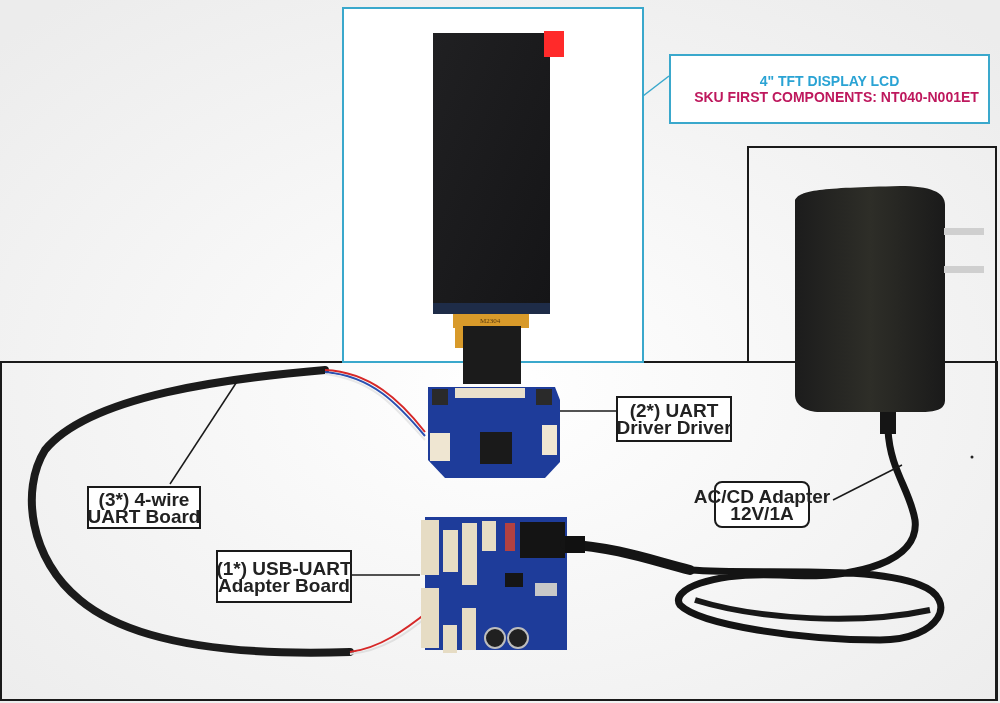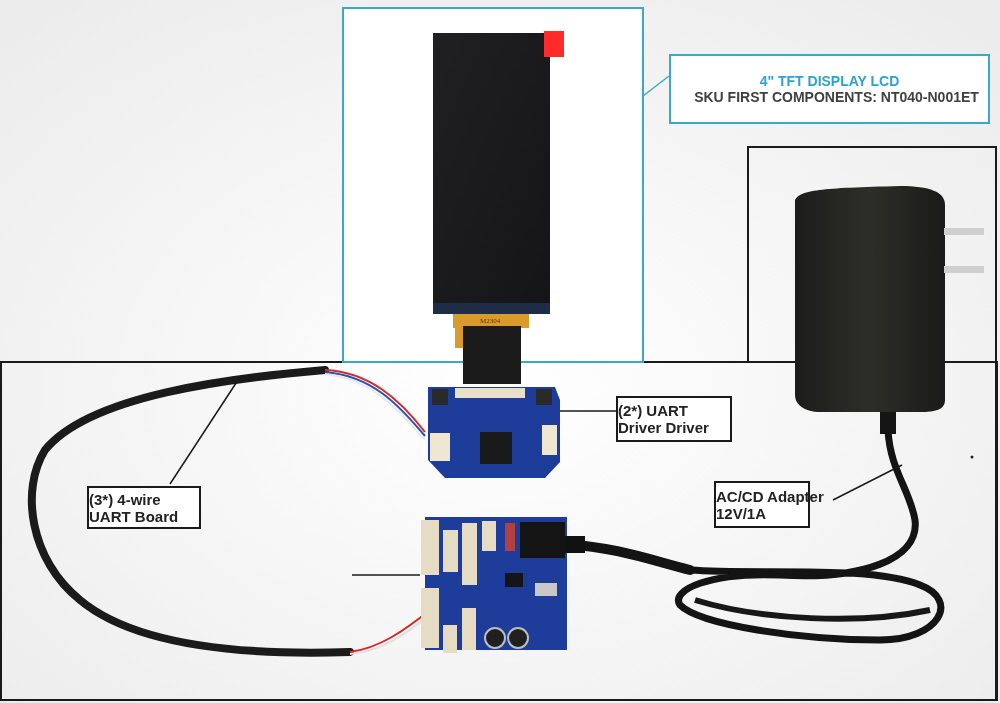--- a/index.html
+++ b/index.html
@@ -11,40 +11,40 @@
     font-family: "Liberation Sans", sans-serif;
   }
   #art { position: absolute; left: 0; top: 0; }
   .callout {
     position: absolute;
     background: #ffffff;
     border: 2px solid #1a1a1a;
     box-sizing: border-box;
     text-align: center;
     font-weight: bold;
-    font-size: 15px;
+    font-size: 19px;
     line-height: 17px;
     color: #222222;
-    display: flex; flex-direction: column; justify-content: center; align-items: flex-start;
+    display: flex; flex-direction: column; justify-content: center; align-items: center;
   }
   .callout span { display: block; white-space: nowrap; }
   #lcd-note {
     position: absolute;
     left: 669px; top: 54px; width: 321px; height: 70px;
     background: #ffffff;
     border: 2px solid #3aa8cc;
     box-sizing: border-box;
     text-align: center;
     font-weight: bold;
     font-size: 14px;
     line-height: 16.5px;
     display: flex; flex-direction: column; justify-content: center;
   }
   #lcd-note .l1, #lcd-note .l2 { color: #2aa3d4; }
-  #lcd-note .l3 { color: #404040; padding-left: 14px; }
+  #lcd-note .l3 { color: #be185d; padding-left: 14px; }
 </style>
 </head>
 <body>
 
 <div id="stage">
   <svg id="art" width="1000" height="703" viewBox="0 0 1000 703">
     <defs>
       <radialGradient id="bgGrad" cx="0.5" cy="0.55" r="0.7">
         <stop offset="0" stop-color="#ffffff"></stop>
         <stop offset="1" stop-color="#ececec"></stop>
@@ -140,18 +140,22 @@
   <div class="callout" style="left:616px; top:396px; width:116px; height:46px;">
     <span>(2*) UART</span>
     <span>Driver Driver</span>
   </div>
 
   <div class="callout" style="left:87px; top:486px; width:114px; height:43px;">
     <span>(3*) 4-wire</span>
     <span>UART Board</span>
   </div>
 
+  <div class="callout" style="left:216px; top:550px; width:136px; height:53px;">
+    <span>(1*) USB-UART</span>
+    <span>Adapter Board</span>
+  </div>
 
-  <div class="callout" style="left:714px; top:481px; width:96px; height:47px;">
+  <div class="callout" style="left:714px; top:481px; width:96px; height:47px;border-radius:8px;">
     <span>AC/CD Adapter</span>
     <span>12V/1A</span>
   </div>
 </div>
 
 </body></html>

